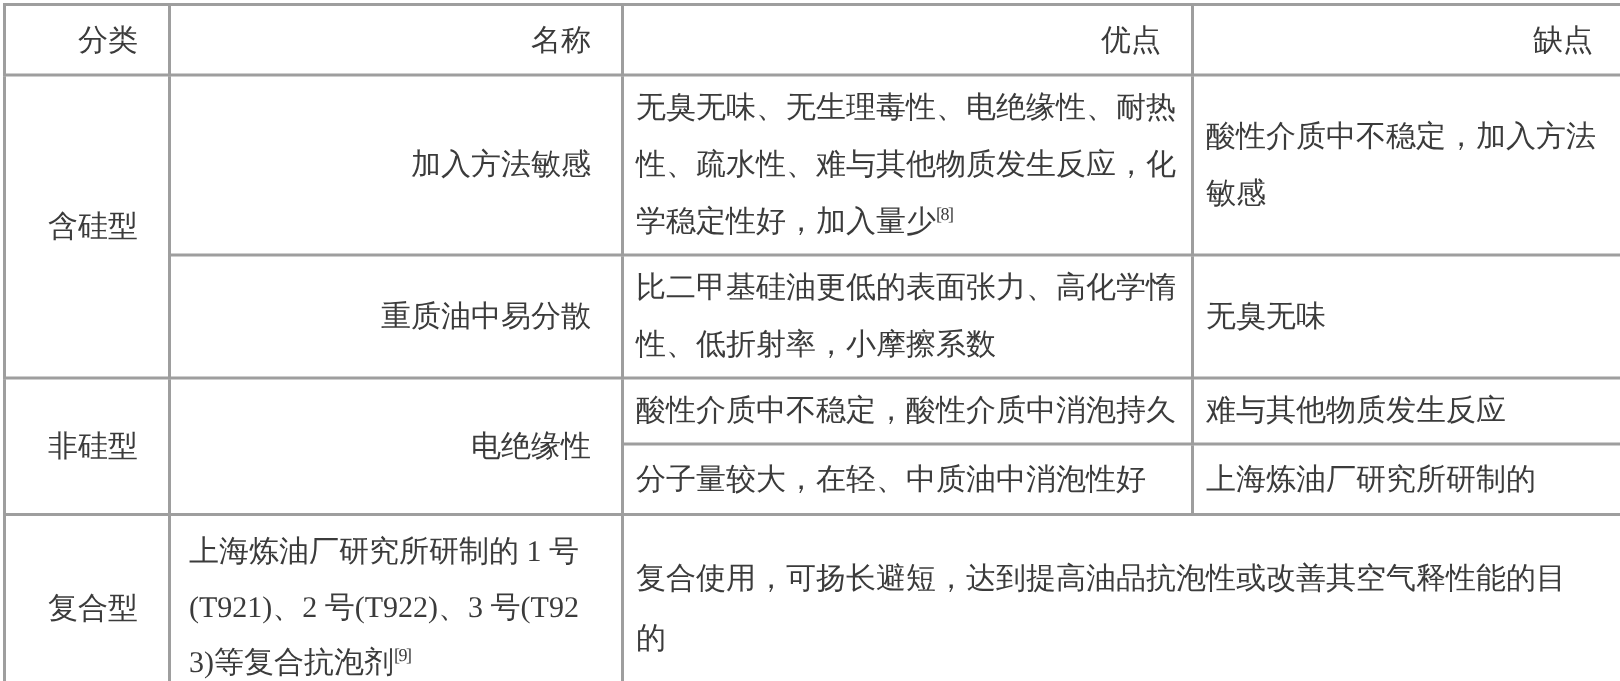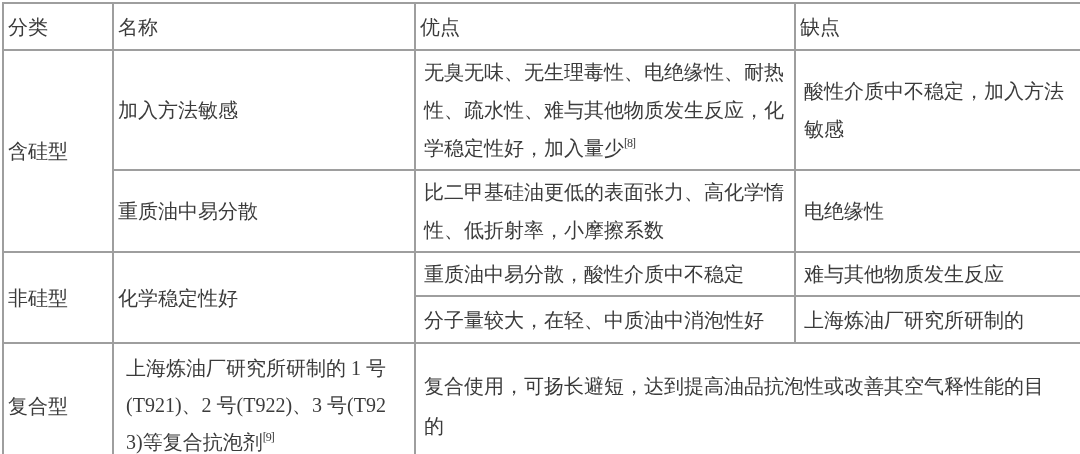--- a/index.html
+++ b/index.html
@@ -23,23 +23,23 @@
   .doc-table td, .doc-table th {
     border: 2px solid #9e9e9e;
     color: #3b3b3b;
     font-size: 20px;
     font-weight: normal;
     vertical-align: middle;
     overflow: hidden;
     word-break: break-all;
   }
   .c-center {
-    text-align: left;
+    text-align: right;
     line-height: 30px;
-    padding: 0 4px;
+    padding: 0 20px;
   }
   .c-left {
     text-align: left;
     line-height: 38px;
     padding: 2px 10px 2px 8px;
   }
   .c-name-left {
     text-align: left;
     line-height: 37px;
     padding: 2px 16px 2px 12px;
@@ -99,33 +99,33 @@
   </tr>
 
   <tr style="height:73px">
     <td class="c-center">
       <span>重质油中易分散</span>
     </td>
     <td class="c-left">
       <span>比二甲基硅油更低的表面张力、高化学惰性、低折射率，小摩擦系数</span>
     </td>
     <td class="c-left">
-      <span>电绝缘性</span>
+      <span>无臭无味</span>
     </td>
   </tr>
 
   <tr style="height:44px">
     <td class="c-center" rowspan="2">
       <span>非硅型</span>
     </td>
     <td class="c-center" rowspan="2">
-      <span>化学稳定性好</span>
+      <span>电绝缘性</span>
     </td>
     <td class="c-left">
-      <span>重质油中易分散，酸性介质中不稳定</span>
+      <span>酸性介质中不稳定，酸性介质中消泡持久</span>
     </td>
     <td class="c-left">
       <span>难与其他物质发生反应</span>
     </td>
   </tr>
 
   <tr style="height:47px">
     <td class="c-left">
       <span>分子量较大，在轻、中质油中消泡性好</span>
     </td>

